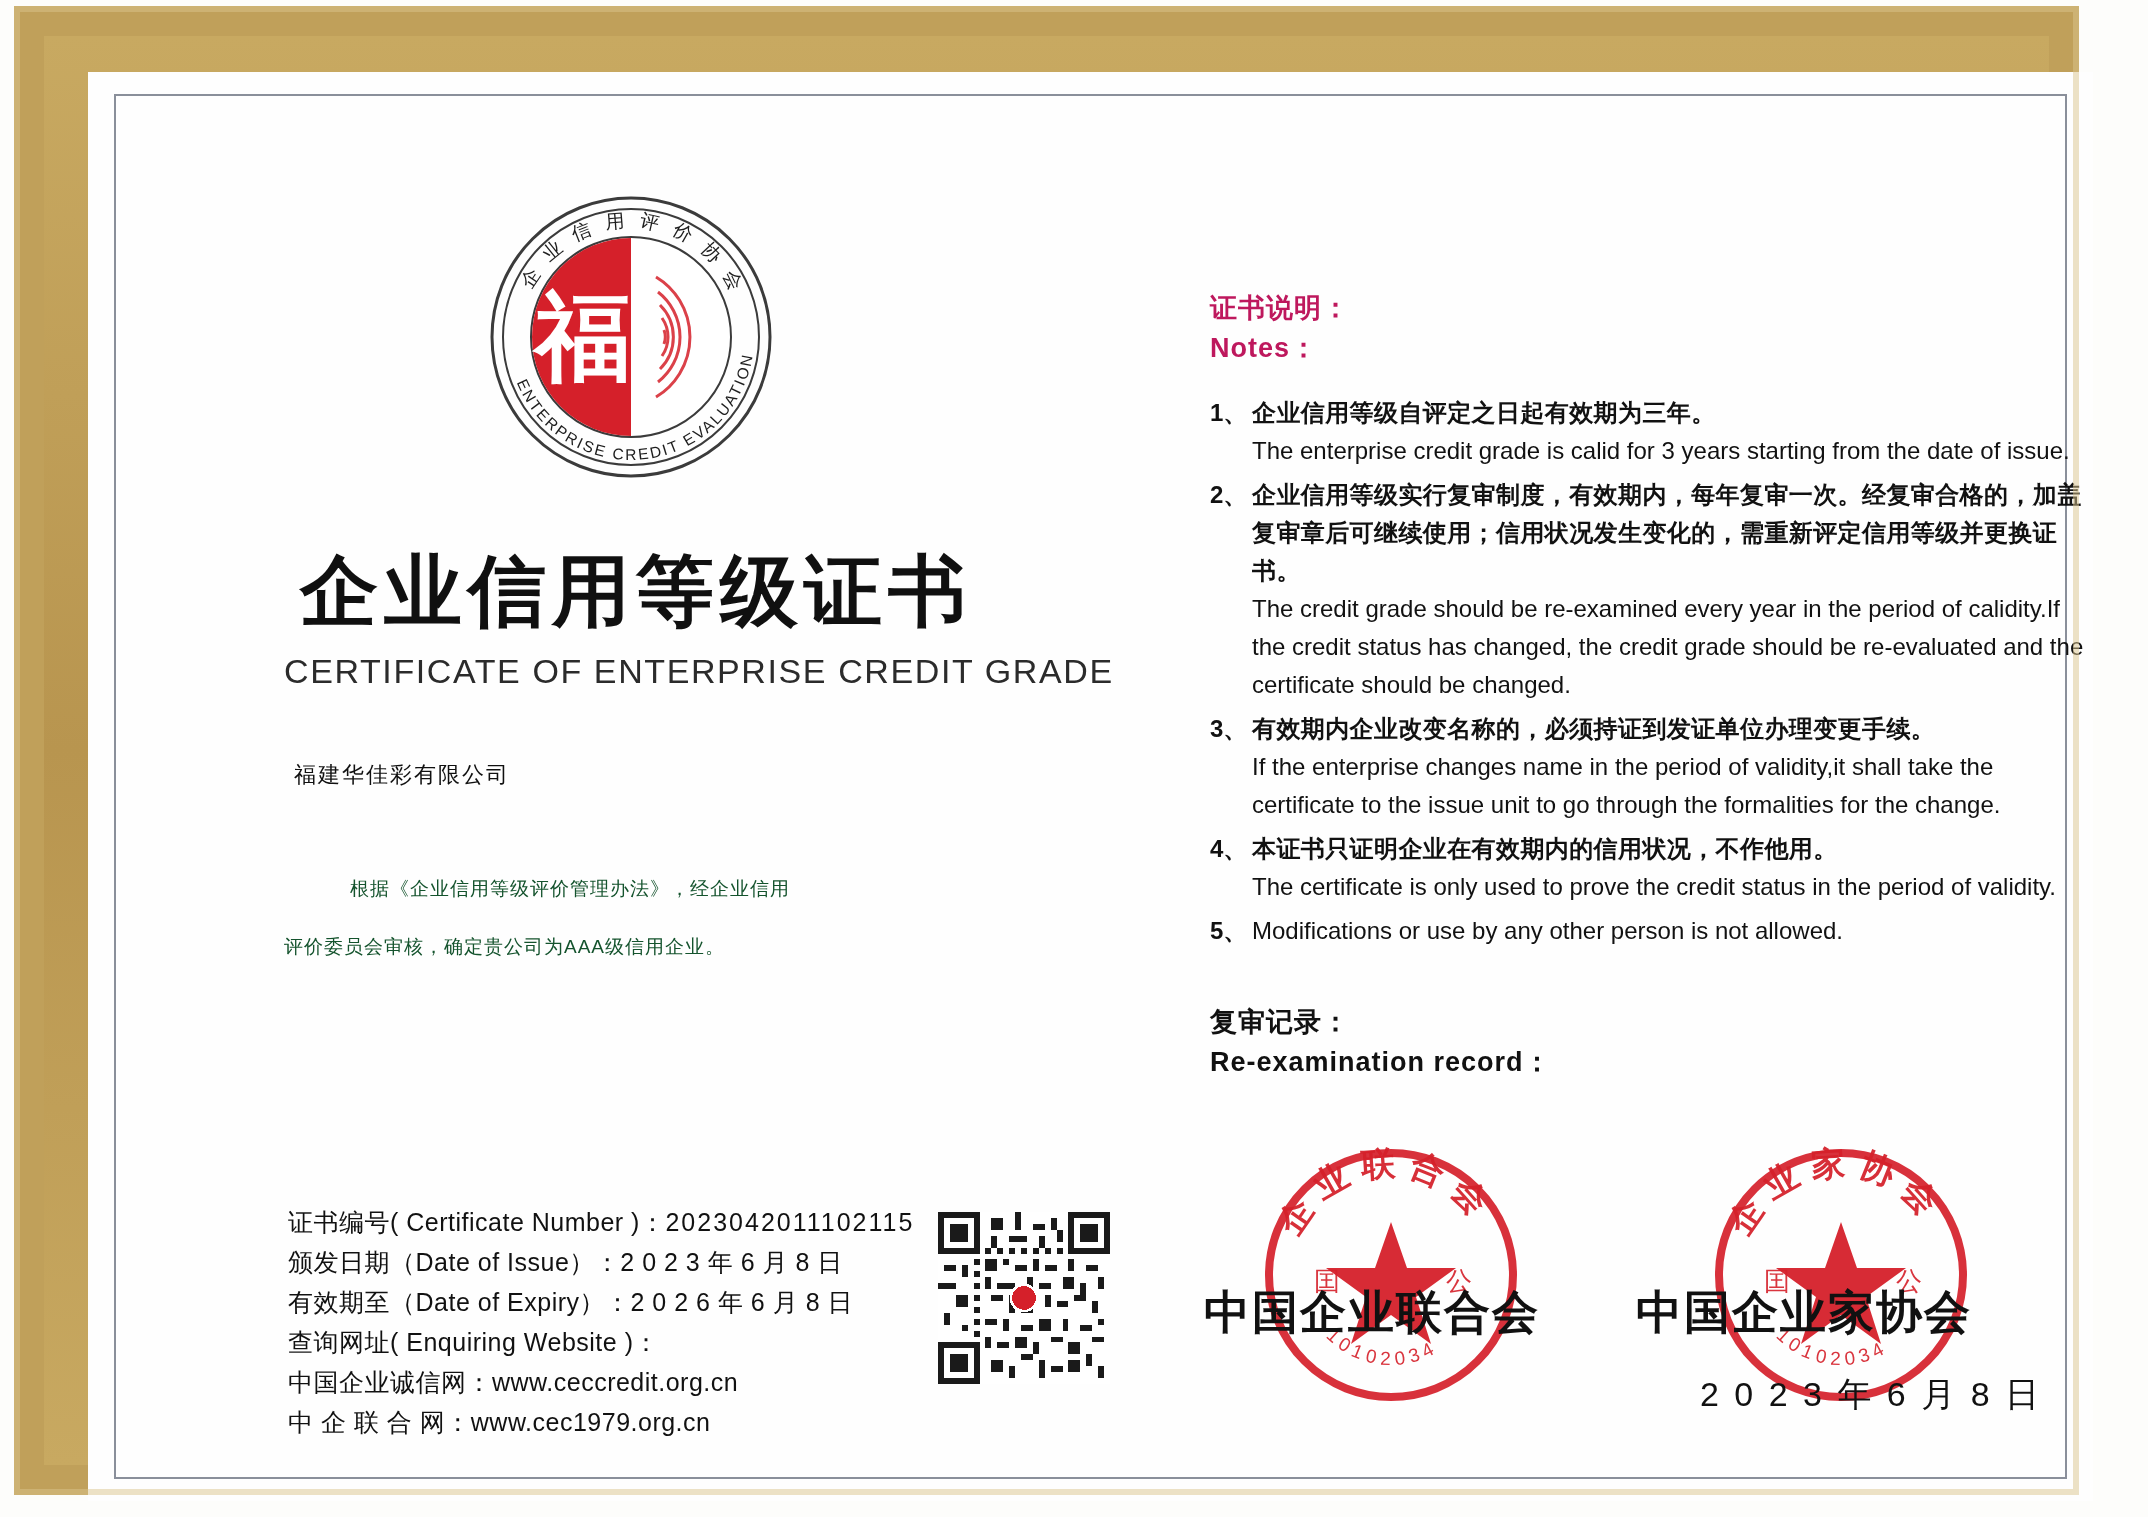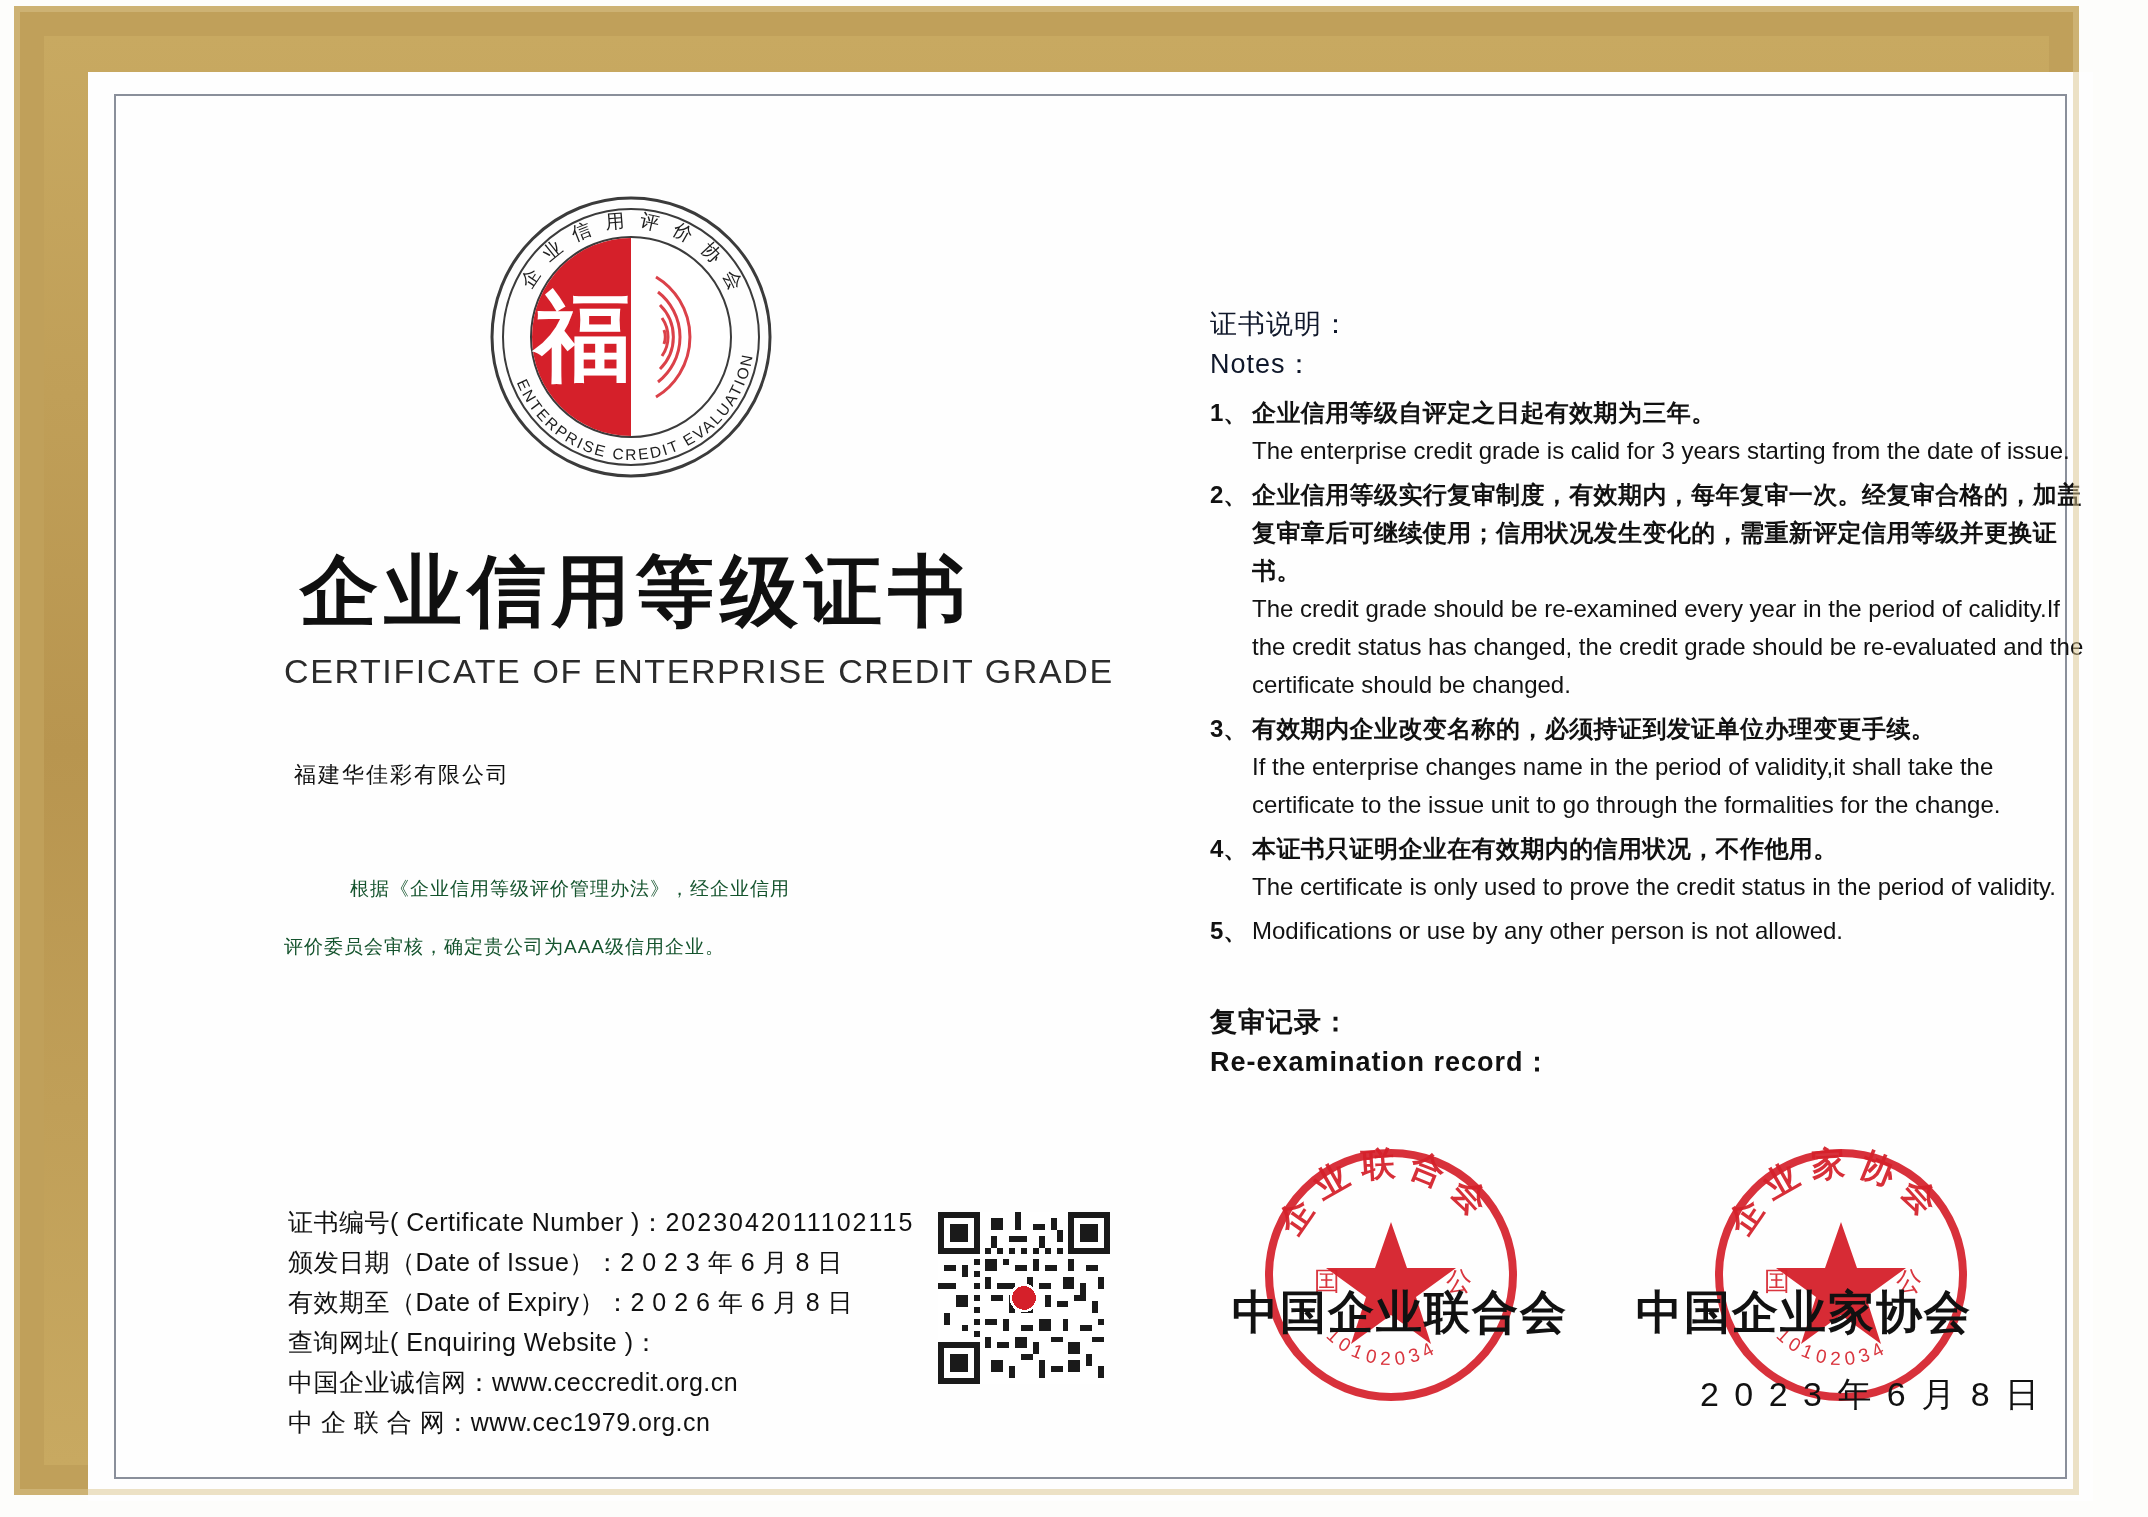--- a/index.html
+++ b/index.html
@@ -152,25 +152,25 @@
     width: 172px;
     height: 172px;
     background: #fff;
   }
   .qr svg { display:block; }
 
   
   .notes-title {
     position: absolute;
     left: 1122px;
-    top: 232px;
+    top: 216px;
     font-size: 27px;
-    font-weight: normal;
+    font-weight: bold;
     line-height: 40px;
-    color: #0f172a;
+    color: #be185d;
     letter-spacing: 1px;
   }
   .notes-list {
     position: absolute;
     left: 1122px;
     top: 322px;
     width: 880px;
     font-size: 24px;
     line-height: 38px;
     color: #111;
@@ -203,21 +203,21 @@
   .stamp {
     position: absolute;
     width: 270px;
     height: 270px;
   }
   .stamp-1 { left: 1168px; top: 1068px; }
   .stamp-2 { left: 1618px; top: 1068px; }
 
   .org-1 {
     position: absolute;
-    left: 1144px;
+    left: 1116px;
     top: 1210px;
     font-size: 46px;
     font-weight: bold;
     letter-spacing: 2px;
     color: #111;
     white-space: nowrap;
   }
   .org-2 {
     position: absolute;
     left: 1548px;

